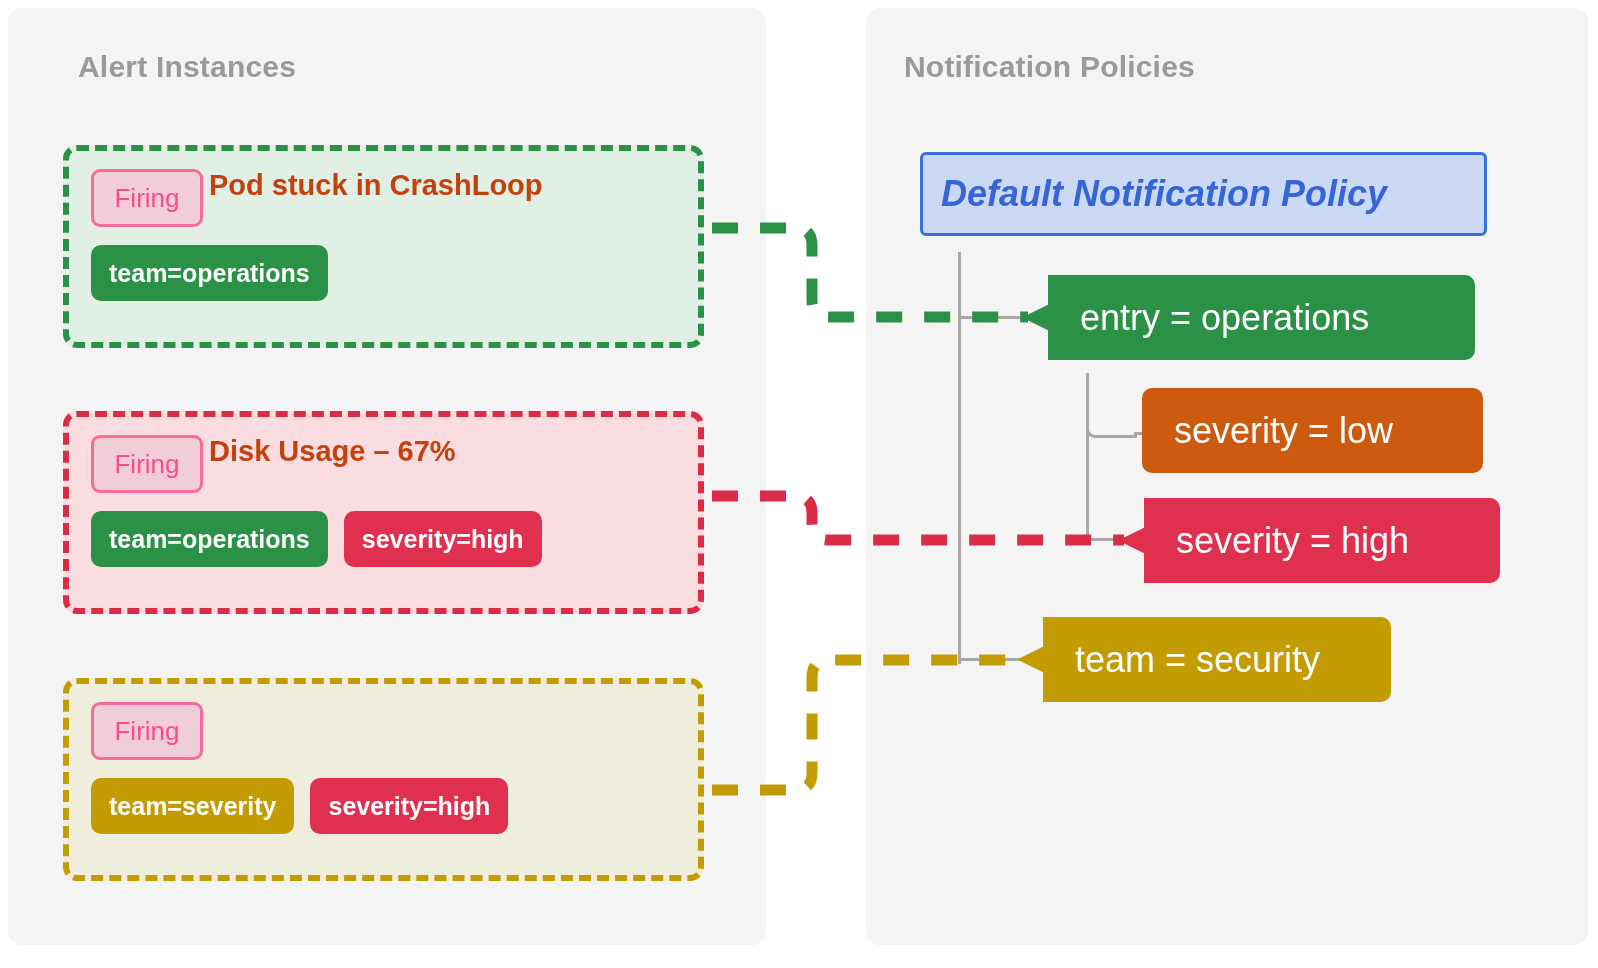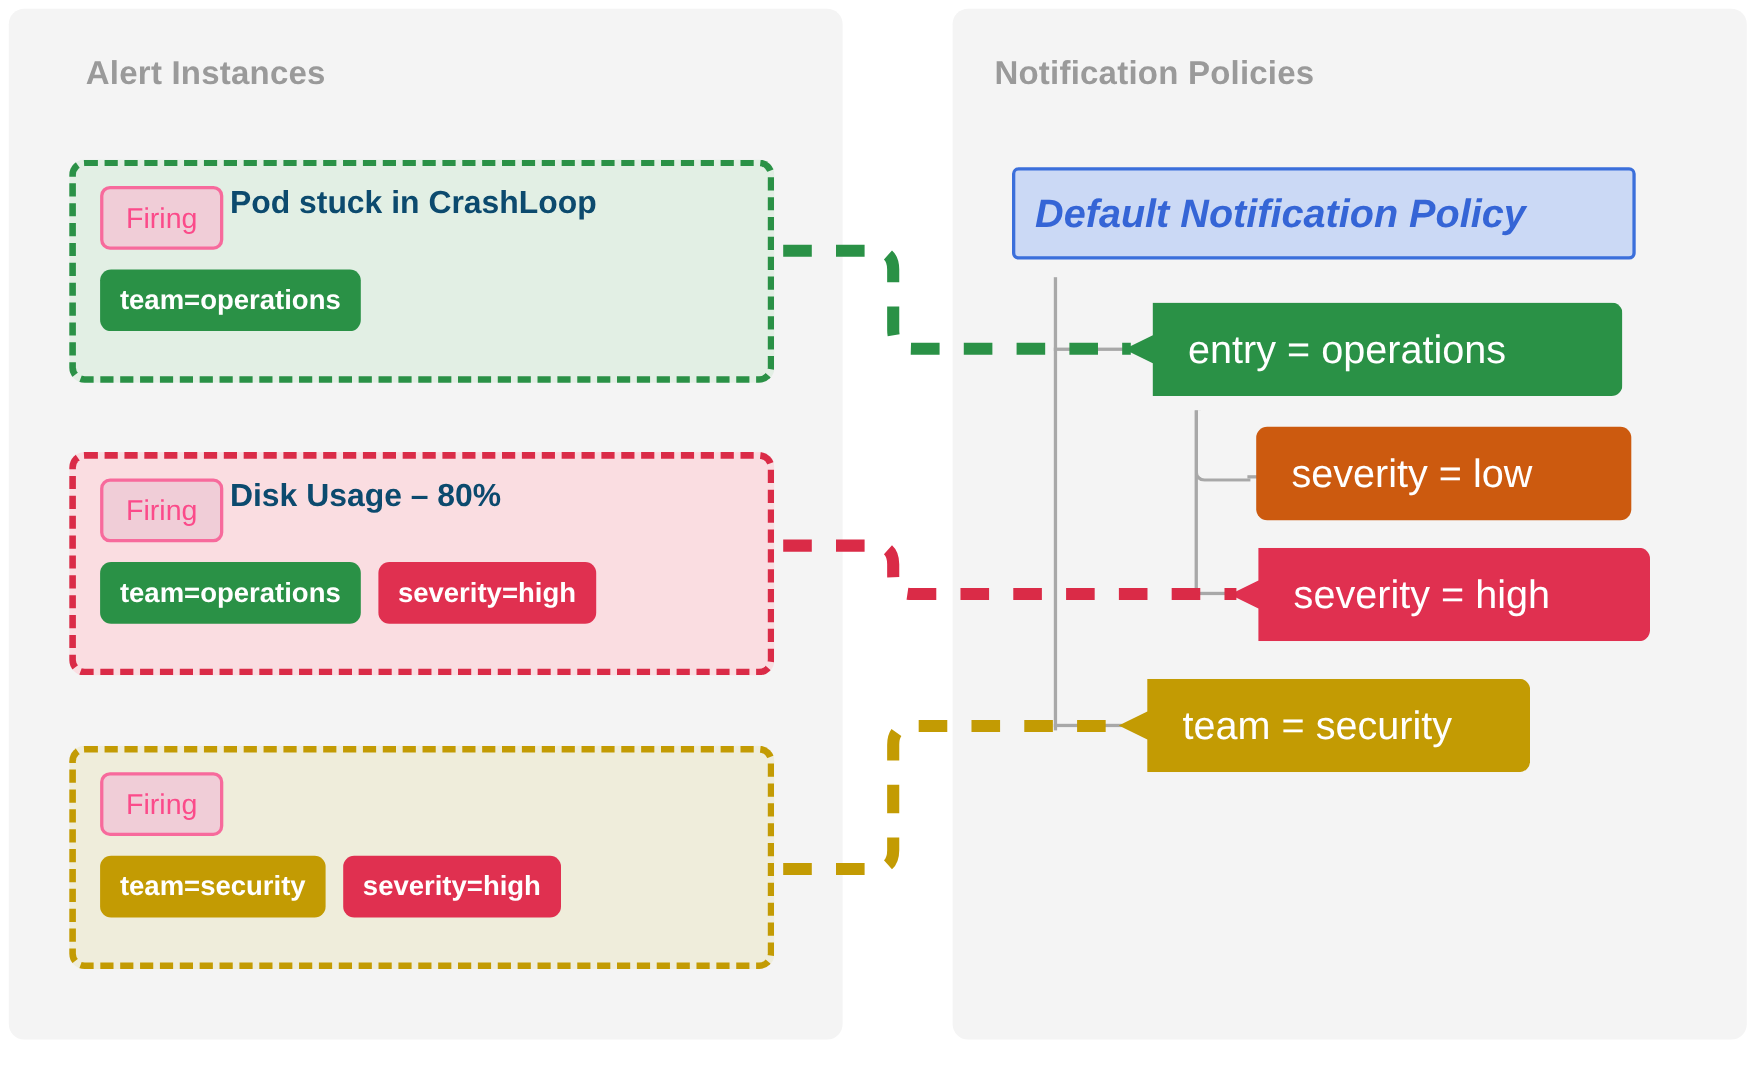--- a/index.html
+++ b/index.html
@@ -34,21 +34,21 @@
   #alert-card-1{top:403px;height:203px;}
   #alert-card-2{top:670px;height:203px;}
 
   .alert-head{display:flex;align-items:flex-start;gap:6px;height:62px;}
   .firing-badge{
     display:inline-flex;align-items:center;justify-content:center;
     height:58px;min-width:112px;padding:0 16px;box-sizing:border-box;
     border:3px solid #f76a9c;border-radius:9px;background:#f0cdd7;
     color:#fb4b8a;font-size:26px;font-weight:500;
   }
-  .alert-title{font-size:29px;font-weight:700;color:#0c4a6e;white-space:nowrap;}
+  .alert-title{font-size:29px;font-weight:700;color:#c2410c;white-space:nowrap;}
   .alert-labels{display:flex;gap:16px;margin-top:14px;}
   .label-chip{
     display:inline-flex;align-items:center;
     height:56px;padding:0 18px;border-radius:10px;
     color:#fff;font-size:25px;font-weight:700;white-space:nowrap;
   }
   .chip-green {background:#2a9146;}
   .chip-red   {background:#e03050;}
   .chip-yellow{background:#c39b03;}
 
@@ -107,34 +107,34 @@
       <span class="alert-title">Pod stuck in CrashLoop</span>
     </div>
     <div class="alert-labels">
       <span class="label-chip chip-green">team=operations</span>
     </div>
   </div>
 
   <div class="alert-card c-red" id="alert-card-1">
     <div class="alert-head">
       <span class="firing-badge">Firing</span>
-      <span class="alert-title">Disk Usage – 80%</span>
+      <span class="alert-title">Disk Usage – 67%</span>
     </div>
     <div class="alert-labels">
       <span class="label-chip chip-green">team=operations</span>
       <span class="label-chip chip-red">severity=high</span>
     </div>
   </div>
 
   <div class="alert-card c-yellow" id="alert-card-2">
     <div class="alert-head">
       <span class="firing-badge">Firing</span>
     </div>
     <div class="alert-labels">
-      <span class="label-chip chip-yellow">team=security</span>
+      <span class="label-chip chip-yellow">team=severity</span>
       <span class="label-chip chip-red">severity=high</span>
     </div>
   </div>
 </div>
 
 <div class="panel" id="panel-policies">
   <div class="panel-title">Notification Policies</div>
 </div>
 
 <div class="policy-root">Default Notification Policy</div>

